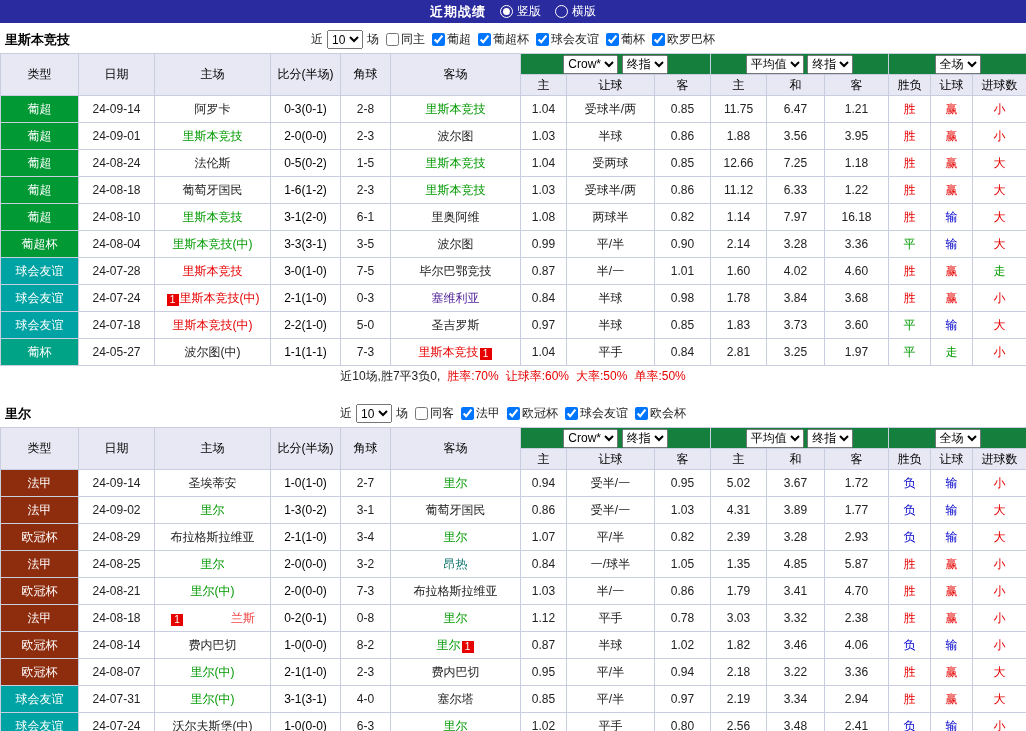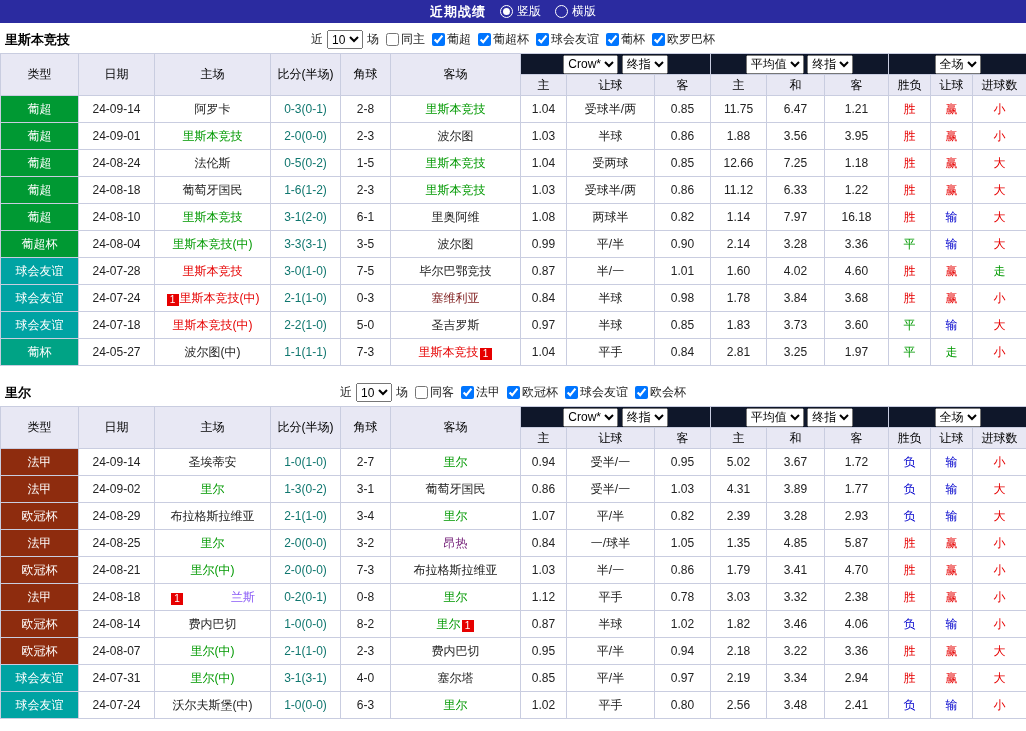--- a/index.html
+++ b/index.html
@@ -17,25 +17,25 @@
   .section-header{position:relative;height:27px;display:flex;align-items:center}
   .team-name{position:absolute;left:5px;font-weight:bold;font-size:13px;color:#000}
   .filter-bar{margin:0 auto;display:flex;align-items:center;gap:2px}
   .filter-bar .cb{display:inline-flex;align-items:center;margin-left:5px;cursor:pointer}
   .filter-bar input[type=checkbox]{margin:0 2px 0 0;width:13px;height:13px}
   .mini-select{font-size:12px;height:19px;margin:0 2px}
   
   table.stats-table{border-collapse:collapse;table-layout:fixed;width:1026px}
   .stats-table th,.stats-table td{border:1px solid #c9cde0;text-align:center;padding:0;overflow:hidden;white-space:nowrap;font-weight:normal}
   .stats-table thead th{background:#e8e8f4;height:20px;font-size:12px;color:#000}
-  .stats-table thead th.sel-cell{background:#0f172a}
+  .stats-table thead th.sel-cell{background:#15803d}
   .sel-cell select{font-size:12px;height:19px}
   .stats-table td{height:26px;font-size:12px;background:#fff}
   .team-link{cursor:pointer;text-decoration:none}
-  .score-cell{color:#0f766e;cursor:pointer}
+  .score-cell{color:#000000;cursor:pointer}
   .card-badge{display:inline-block;background:#e60000;color:#fff;font-size:10px;line-height:12px;width:12px;height:12px;margin:0 1px;vertical-align:-1px}
   
   .summary{height:21px;display:flex;align-items:center;justify-content:center;font-size:12px}
   .sum-record{color:#222}
   .sum-stat{color:#e60000;margin-left:7px}
 </style>
 </head>
 <body>
 
 <header class="topbar" style="background: rgb(43, 43, 160);">
@@ -252,21 +252,21 @@
           <td style="color: rgb(230, 0, 0);">胜</td>
           <td style="color: rgb(230, 0, 0);">赢</td>
           <td style="color: rgb(0, 153, 0);">走</td>
         </tr>
         <tr>
           <td style="background: rgb(0, 163, 163); color: rgb(255, 255, 255);">球会友谊</td>
           <td>24-07-24</td>
           <td><span class="card-badge">1</span><span class="team-link" style="color: rgb(230, 0, 0);">里斯本竞技(中)</span></td>
           <td class="score-cell">2-1(1-0)</td>
           <td>0-3</td>
-          <td><span class="team-link" style="color: #7f1d1d; margin-top: 28px;">塞维利亚</span></td>
+          <td><span class="team-link" style="color: #4c1d95; margin-top: 28px;">塞维利亚</span></td>
           <td>0.84</td>
           <td>半球</td>
           <td>0.98</td>
           <td>1.78</td>
           <td>3.84</td>
           <td>3.68</td>
           <td style="color: rgb(230, 0, 0);">胜</td>
           <td style="color: rgb(230, 0, 0);">赢</td>
           <td style="color: rgb(230, 0, 0);">小</td>
         </tr>
@@ -299,20 +299,27 @@
           <td>0.84</td>
           <td>2.81</td>
           <td>3.25</td>
           <td>1.97</td>
           <td style="color: rgb(0, 153, 0);">平</td>
           <td style="color: rgb(0, 153, 0);">走</td>
           <td style="color: rgb(230, 0, 0);">小</td>
         </tr>
       </tbody>
   </table>
+  <div class="summary">
+      <span class="sum-record">近10场,胜7平3负0,</span>
+      <span class="sum-stat">胜率:70%</span>
+      <span class="sum-stat">让球率:60%</span>
+      <span class="sum-stat">大率:50%</span>
+      <span class="sum-stat">单率:50%</span>
+    </div>
 </section>
 
 <section class="team-section">
   <div class="section-header">
     <span class="team-name">里尔</span>
     <div class="filter-bar">
         <span>近</span>
         <select class="mini-select"><option>10</option></select>
         <span>场</span>
         <label class="cb">
@@ -438,21 +445,21 @@
           <td style="color: rgb(0, 0, 204);">负</td>
           <td style="color: rgb(0, 0, 204);">输</td>
           <td style="color: rgb(230, 0, 0);">大</td>
         </tr>
         <tr>
           <td style="background: rgb(142, 44, 14); color: rgb(255, 255, 255);">法甲</td>
           <td>24-08-25</td>
           <td><span class="team-link" style="color: rgb(0, 153, 0);">里尔</span></td>
           <td class="score-cell">2-0(0-0)</td>
           <td>3-2</td>
-          <td><span class="team-link" style="color: #701a75;">昂热</span></td>
+          <td><span class="team-link" style="color: #0f766e;">昂热</span></td>
           <td>0.84</td>
           <td>一/球半</td>
           <td>1.05</td>
           <td>1.35</td>
           <td>4.85</td>
           <td>5.87</td>
           <td style="color: rgb(230, 0, 0);">胜</td>
           <td style="color: rgb(230, 0, 0);">赢</td>
           <td style="color: rgb(230, 0, 0);">小</td>
         </tr>
@@ -469,21 +476,21 @@
           <td>1.79</td>
           <td>3.41</td>
           <td>4.70</td>
           <td style="color: rgb(230, 0, 0);">胜</td>
           <td style="color: rgb(230, 0, 0);">赢</td>
           <td style="color: rgb(230, 0, 0);">小</td>
         </tr>
         <tr>
           <td style="background: rgb(142, 44, 14); color: rgb(255, 255, 255);">法甲</td>
           <td>24-08-18</td>
-          <td><span class="card-badge">1</span><span class="team-link" style="color: #8b5cf6; margin-left: 47px;">兰斯</span></td>
+          <td><span class="card-badge">1</span><span class="team-link" style="color: #ef4444; margin-left: 47px;">兰斯</span></td>
           <td class="score-cell">0-2(0-1)</td>
           <td>0-8</td>
           <td><span class="team-link" style="color: rgb(0, 153, 0);">里尔</span></td>
           <td>1.12</td>
           <td>平手</td>
           <td>0.78</td>
           <td>3.03</td>
           <td>3.32</td>
           <td>2.38</td>
           <td style="color: rgb(230, 0, 0);">胜</td>

